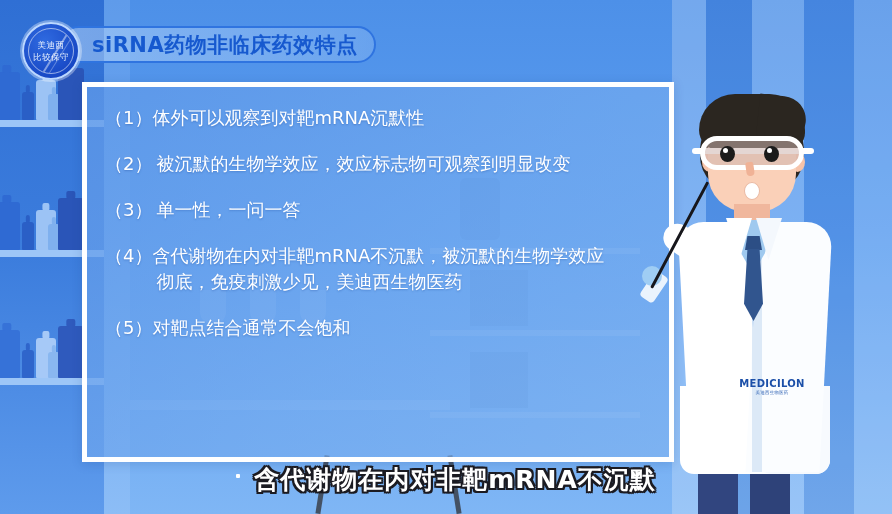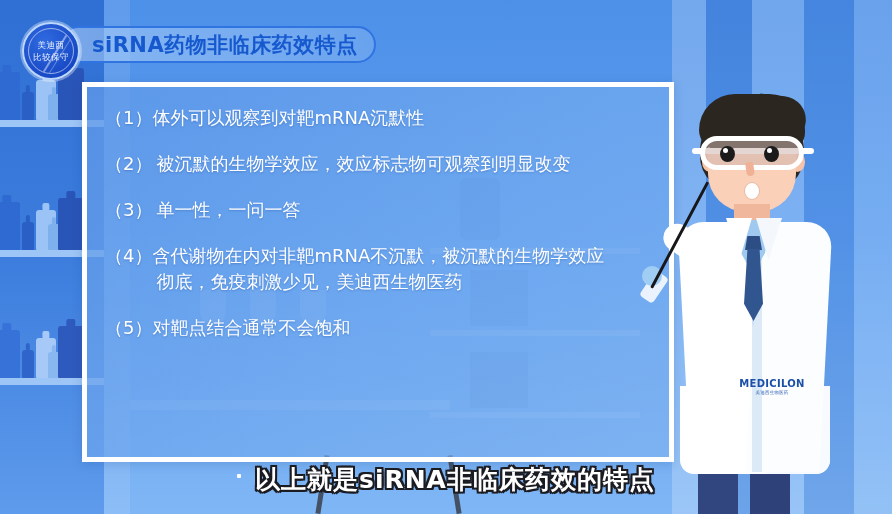--- a/index.html
+++ b/index.html
@@ -326,16 +326,16 @@
     <div class="tie-knot"></div>
     <div class="tie-body"></div>
 
     <div class="badge">
       <div class="badge-main">MEDICILON</div>
       <div class="badge-sub">美迪西生物医药</div>
     </div>
   </div>
 
   <div class="subtitle">
-    <span class="subtitle-dot"></span><span>以上就是siRNA非临床药效的特点</span>
+    <span class="subtitle-dot"></span><span>含代谢物在内对非靶mRNA不沉默</span>
   </div>
 
 </div>
 
 </body></html>

